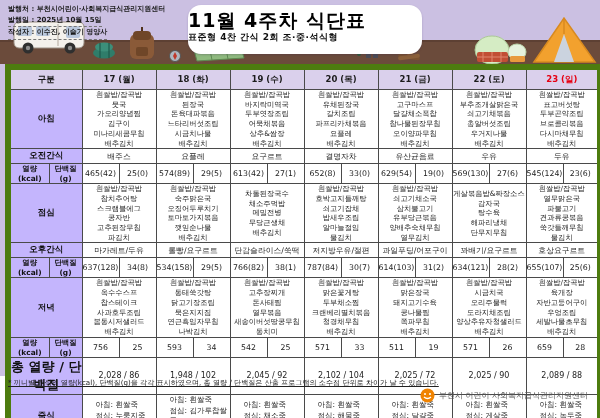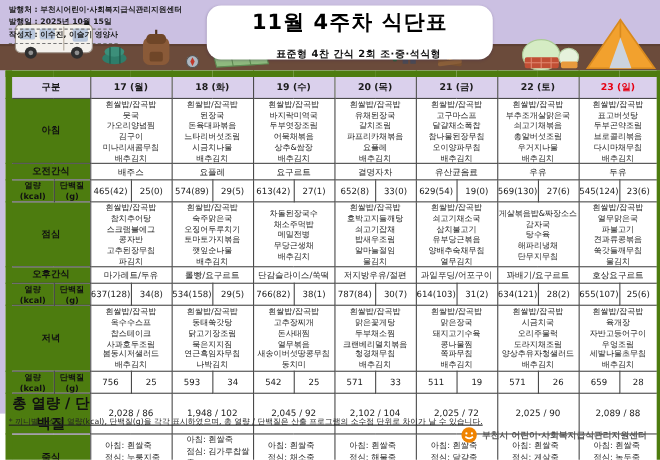--- a/index.html
+++ b/index.html
@@ -10,52 +10,52 @@
     color:#1c1c1c;
   }
   .bg-lav{position:absolute;left:0;top:0;width:600px;height:376px;background:#cbc0e2;}
   .deco{position:absolute;left:0;top:0;z-index:1;}
   
   .meta{position:absolute;left:8px;top:4px;z-index:3;font-size:7px;font-weight:bold;line-height:1.6;color:#1a1a1a;}
   .meta .line{display:block;}
   .meta .dash{border-bottom:1px dashed #777;width:-moz-fit-content;width:fit-content;}
   
   .titlebox{
-    position:absolute;left:188px;top:5px;width:260px;height:49px;z-index:2;
-    background:#ffffff;border-radius:13px;text-align:center;box-sizing:border-box;padding-top:5px;
+    position:absolute;left:188px;top:5px;width:234px;height:49px;z-index:2;
+    background:#ffffff;border-radius:13px;text-align:left;box-sizing:border-box;padding-top:5px;
     box-shadow:0 1px 2px rgba(60,40,80,.25);
   }
   .title-main{font-size:19px;font-weight:bold;letter-spacing:1px;color:#000;line-height:1.1;}
-  .title-sub{font-size:9px;font-weight:bold;color:#111;margin-top:12px;letter-spacing:.5px;padding-left:16px;}
+  .title-sub{font-size:9px;font-weight:bold;color:#111;margin-top:0;letter-spacing:.5px;}
   
   table.menu-table{
     position:absolute;left:5px;top:64px;width:590px;z-index:2;
     border-collapse:collapse;table-layout:fixed;background:#fff;
     border:6px solid #4d7c0f;
   }
   .menu-table th,.menu-table td{
     border:1px solid #4a4a4a;padding:0;text-align:center;vertical-align:middle;overflow:hidden;
   }
-  .lbl{background:#4d7c0f;font-weight:bold;font-size:8.5px;color:#111;}
+  .lbl{background:#c4b5fd;font-weight:bold;font-size:8.5px;color:#111;}
   .lbl.sub{font-size:7.4px;}
   .r-head th{background:#dad0ec;height:19px;font-size:8.5px;font-weight:bold;}
   .r-head th.sun{color:#e60012;}
   .r-menu td{height:58px;}
   .menu-cell{font-size:7.3px;line-height:1.33;white-space:pre-line;color:#222;}
   .r-snack td{height:14px;font-size:7.8px;}
   .r-kcal td{height:14px;font-size:7.8px;}
   .r-total td{height:13px;font-size:8px;}
   .r-total .lbl{font-size:13px;}
   .r-por td{height:34px;font-size:7.5px;text-align:left;padding-left:13px;white-space:pre-line;line-height:1.45;}
   
   .notes{position:absolute;left:8px;top:378px;z-index:2;font-size:7.1px;color:#222;line-height:1.55;text-decoration:underline;}
   .notes .note{display:block;}
   
   .logo{position:absolute;right:12px;top:388px;z-index:3;display:flex;align-items:center;gap:4px;}
-  .logo-text{font-size:8px;font-weight:bold;color:#555;}
+  .logo-text{font-size:8px;font-weight:normal;color:#555;}
 </style>
 </head>
 <body>
 
 <div class="bg-lav"></div>
 
 <svg class="deco" width="600" height="64" viewBox="0 0 600 64" aria-hidden="true">
   <rect x="0" y="40" width="600" height="24" fill="#6b4b3b"></rect>
   <rect x="0" y="40" width="600" height="2" fill="#5d4033"></rect>
 

